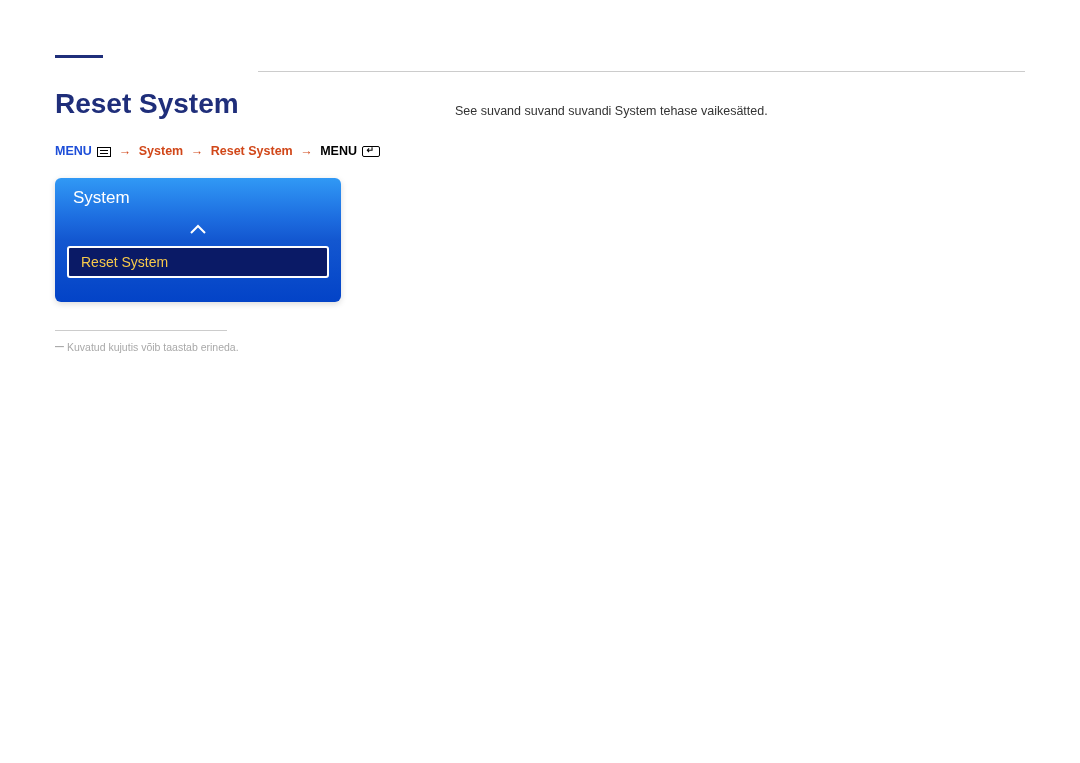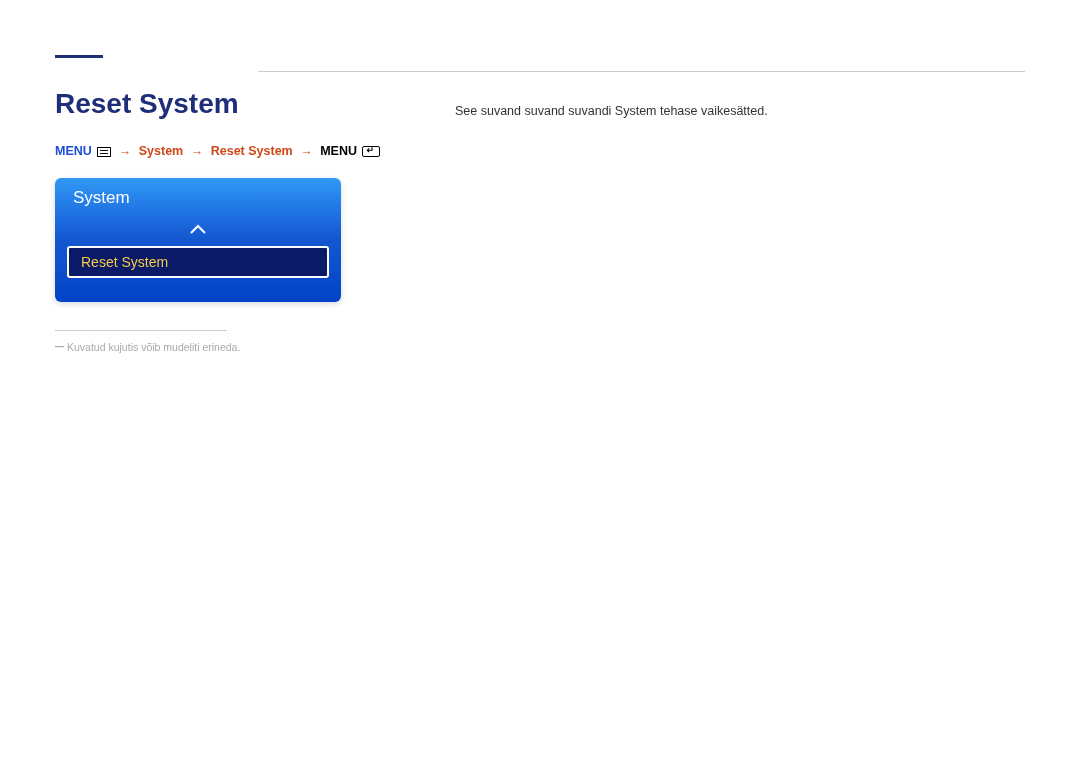--- a/index.html
+++ b/index.html
@@ -190,16 +190,16 @@
     </svg>
   </div>
   <div class="osb-item-wrap">
     <div class="osb-item">Reset System</div>
   </div>
 </div>
 
 <div class="footnote-divider"></div>
 <div class="footnote">
   <span class="dash">–</span>
-  <span>Kuvatud kujutis võib mudeliti erineda.</span>
+  <span>Kuvatud kujutis võib taastab erineda.</span>
 </div>
 
 <div class="description">See suvand suvand suvandi System tehase vaikesätted.</div>
 
 </body></html>

